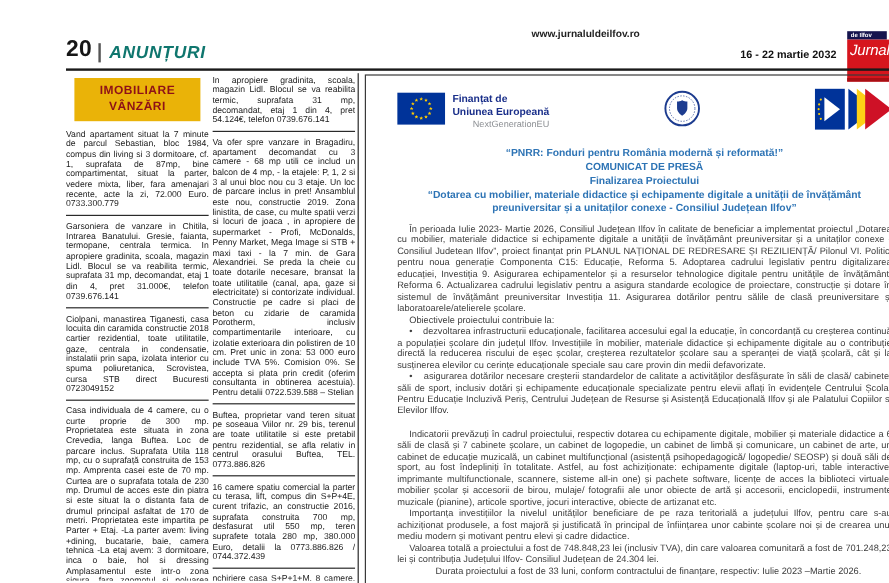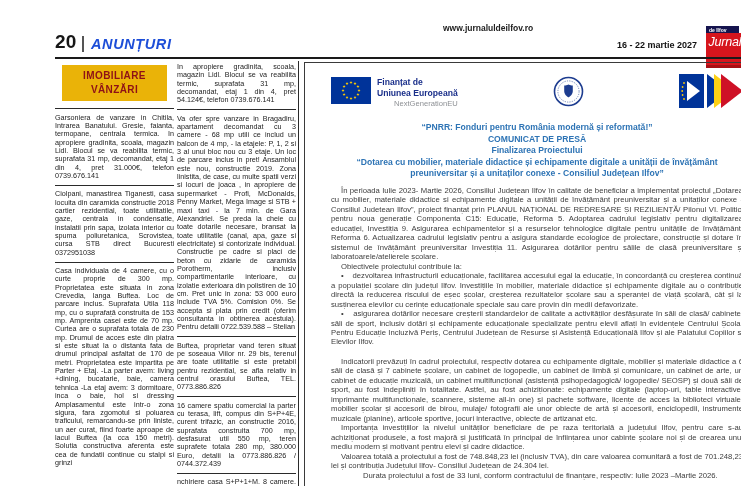--- a/index.html
+++ b/index.html
@@ -52,40 +52,41 @@
   .pr-p.p-bullet::before { content:"\2022\00a0\00a0\00a0\00a0"; }
 </style>
 </head>
 <body>
 
 <div id="page">
 
   <div id="page-header">
     <span class="page-num">20</span>
     <span class="head-vbar"></span>
-    <span class="section-title" style="color: #1d4ed8;">ANUNȚURI</span>
+    <span class="section-title" style="color: #0f766e;">ANUNȚURI</span>
     <span class="site-url">www.jurnaluldeilfov.ro</span>
-    <span class="date-range">16 - 22 martie 2027</span>
+    <span class="date-range">16 - 22 martie 2032</span>
     <div class="jlogo">
       <div class="jlogo-top">de Ilfov</div>
       <div class="jlogo-main" style="background: rgb(214, 21, 29);">Jurnalul</div>
     </div>
   </div>
   <div id="header-rule"></div>
 
   <div id="col1" class="col">
     <div class="cat-box" style="background: #eab308; color: rgb(142, 17, 23);">
       <div>IMOBILIARE</div>
       <div>VÂNZĂRI</div>
     </div>
     <div>
+        <div class="ad">Vand apartament situat la 7 minute de parcul Sebastian, bloc 1984, compus din living si 3 dormitoare, cf. 1, suprafata de 87mp, bine compartimentat, situat la parter, vedere mixta, liber, fara amenajari recente, acte la zi, 72.000 Euro. 0733.300.779</div>
         <div class="ad-divider"></div>
         <div class="ad">Garsoniera de vanzare in Chitila, Intrarea Banatului. Gresie, faianta, termopane, centrala termica. In apropiere gradinita, scoala, magazin Lidl. Blocul se va reabilita termic, suprafata 31 mp, decomandat, etaj 1 din 4, pret 31.000€, telefon 0739.676.141</div>
         <div class="ad-divider"></div>
-        <div class="ad">Ciolpani, manastirea Tiganesti, casa locuita din caramida constructie 2018 cartier rezidential, toate utilitatile, gaze, centrala in condensatie, instalatii prin sapa, izolata interior cu spuma poliuretanica, Scrovistea, cursa STB direct Bucuresti 0372951038</div>
+        <div class="ad">Ciolpani, manastirea Tiganesti, casa locuita din caramida constructie 2018 cartier rezidential, toate utilitatile, gaze, centrala in condensatie, instalatii prin sapa, izolata interior cu spuma poliuretanica, Scrovistea, cursa STB direct Bucuresti 0723049152</div>
         <div class="ad-divider"></div>
         <div class="ad">Casa individuala de 4 camere, cu o curte proprie de 300 mp. Proprietatea este situata in zona Crevedia, langa Buftea. Loc de parcare inclus. Suprafata Utila 118 mp, cu o suprafață construita de 153 mp. Amprenta casei este de 70 mp. Curtea are o suprafata totala de 230 mp. Drumul de acces este din piatra si este situat la o distanta fata de drumul principal asfaltat de 170 de metri. Proprietatea este impartita pe Parter + Etaj. -La parter avem: living +dining, bucatarie, baie, camera tehnica -La etaj avem: 3 dormitoare, inca o baie, hol si dressing Amplasamentul este intr-o zona sigura, fara zgomotul si poluarea traficului, remarcandu-se prin liniste, un aer curat, fiind foarte aproape de lacul Buftea (la cca 150 metri). Solutia constructiva aferenta este cea de fundatii continue cu stalpi si grinzi</div>
       </div>
   </div>
 
   <div id="col2" class="col">
     <div>
         <div class="ad">In apropiere gradinita, scoala, magazin Lidl. Blocul se va reabilita termic, suprafata 31 mp, decomandat, etaj 1 din 4, pret 54.124€, telefon 0739.676.141</div>
         <div class="ad-divider"></div>
         <div class="ad">Va ofer spre vanzare in Bragadiru, apartament decomandat cu 3 camere - 68 mp utili ce includ un balcon de 4 mp, - la etajele: P, 1, 2 si 3 al unui bloc nou cu 3 etaje. Un loc de parcare inclus in pret! Ansamblul este nou, constructie 2019. Zona linistita, de case, cu multe spatii verzi si locuri de joaca , in apropiere de supermarket - Profi, McDonalds, Penny Market, Mega Image si STB + maxi taxi - la 7 min. de Gara Alexandriei. Se preda la cheie cu toate dotarile necesare, bransat la toate utilitatile (canal, apa, gaze si electricitate) si contorizate individual. Constructie pe cadre si placi de beton cu zidarie de caramida Porotherm, inclusiv compartimentarile interioare, cu izolatie exterioara din polistiren de 10 cm. Pret unic in zona: 53 000 euro include TVA 5%. Comision 0%. Se accepta si plata prin credit (oferim consultanta in obtinerea acestuia). Pentru detalii 0722.539.588 – Stelian</div>

